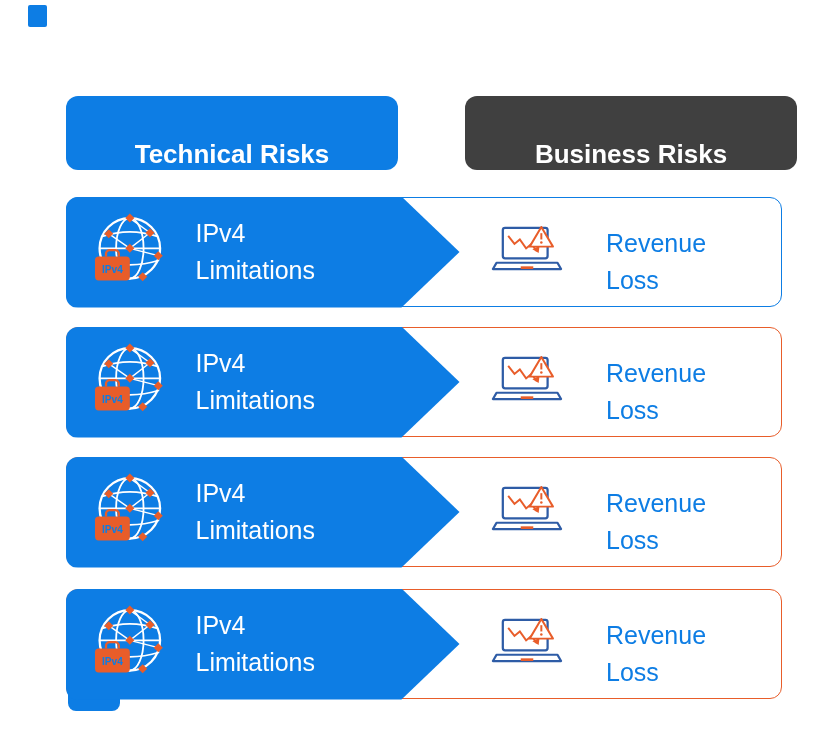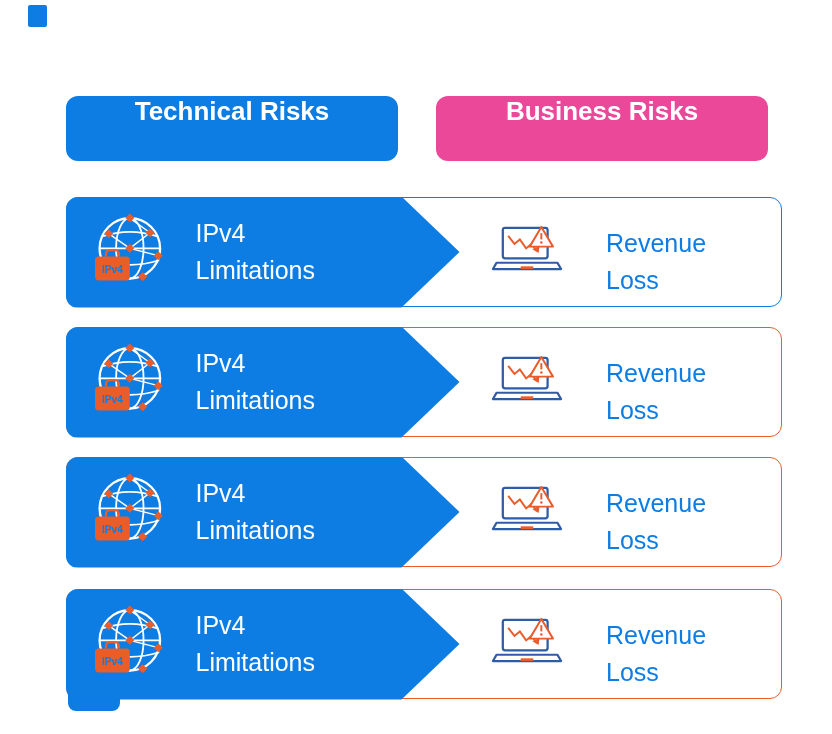--- a/index.html
+++ b/index.html
@@ -21,28 +21,28 @@
   }
   .deco-bottom-left {
     position: absolute; left: 68px; top: 694px;
     width: 52px; height: 17px;
     background: #0d7de4; border-radius: 0 0 8px 8px;
     z-index: 0;
   }
 
   
   .header-pill {
-    position: absolute; top: 96px; height: 65px; width: 332px;
+    position: absolute; top: 96px; height: 74px; width: 332px;
     border-radius: 12px;
-    display: flex; align-items: flex-start; justify-content: center;
+    display: flex; align-items: flex-end; justify-content: center;
     color: #ffffff; font-size: 26px; font-weight: bold;
     z-index: 2;
   }
   .header-technical { left: 66px; background: #0d7de4; }
-  .header-business  { left: 436px; background: #ec4899; }
+  .header-business  { left: 465px; background: #404040; }
 
   
   .row {
     position: absolute; left: 66px; width: 716px; height: 110px;
     background: #ffffff;
     border: 1.5px solid #e85d2a;
     border-radius: 12px;
     box-sizing: border-box;
     z-index: 1;
   }

